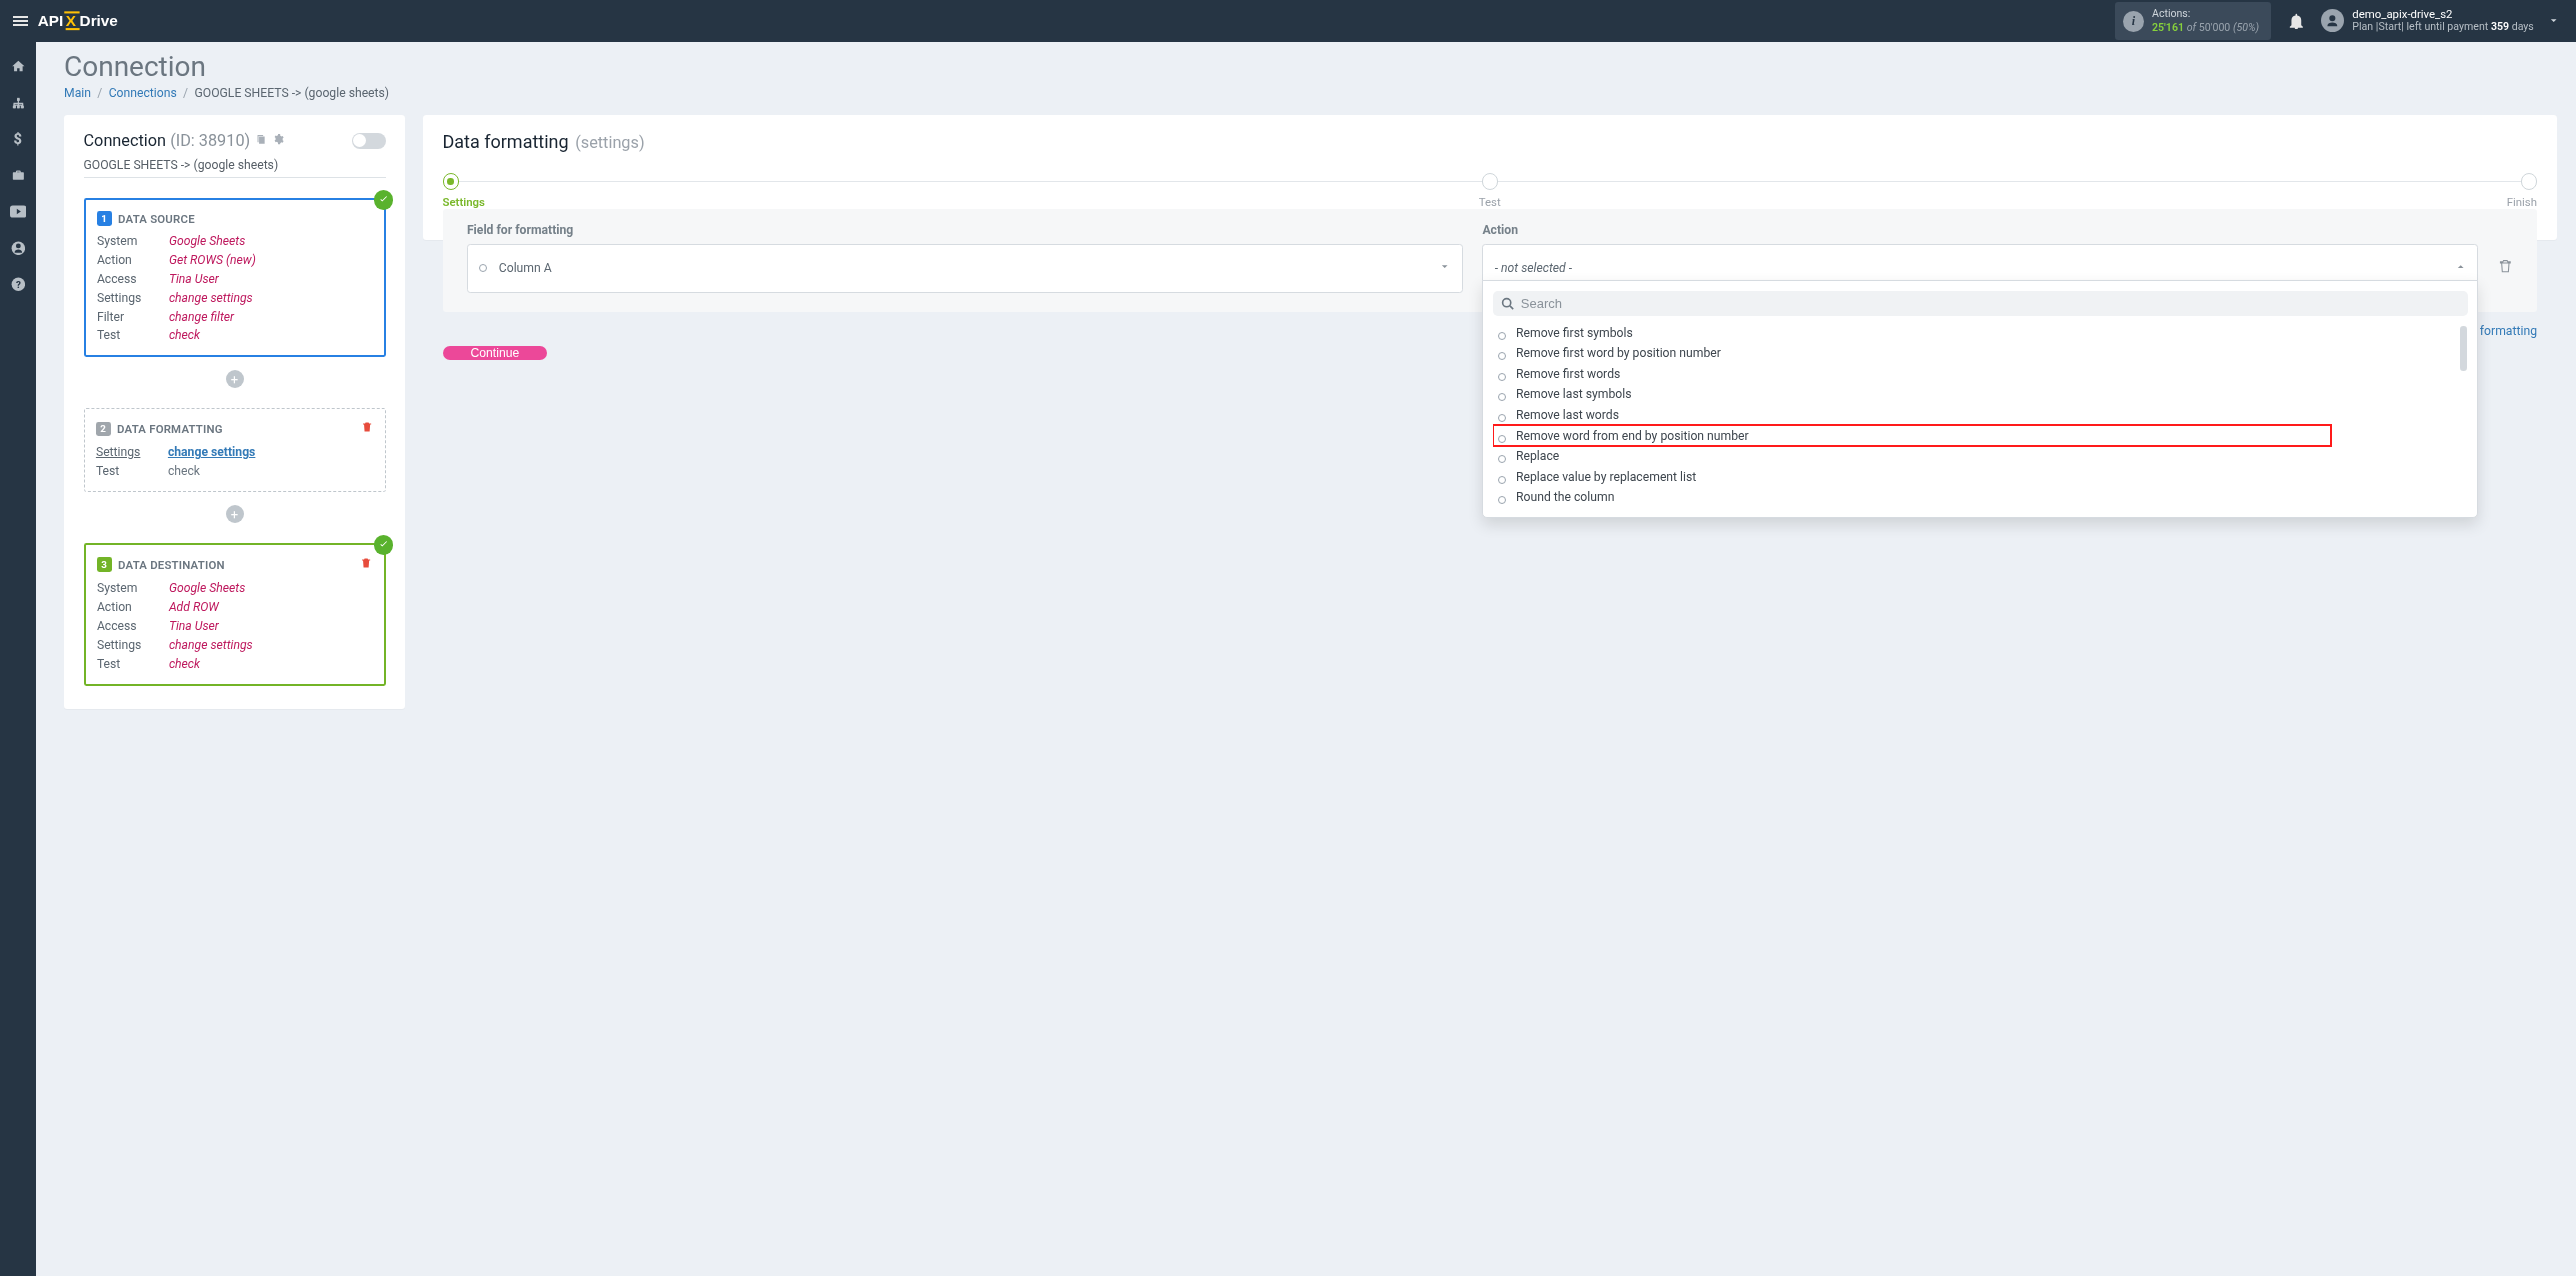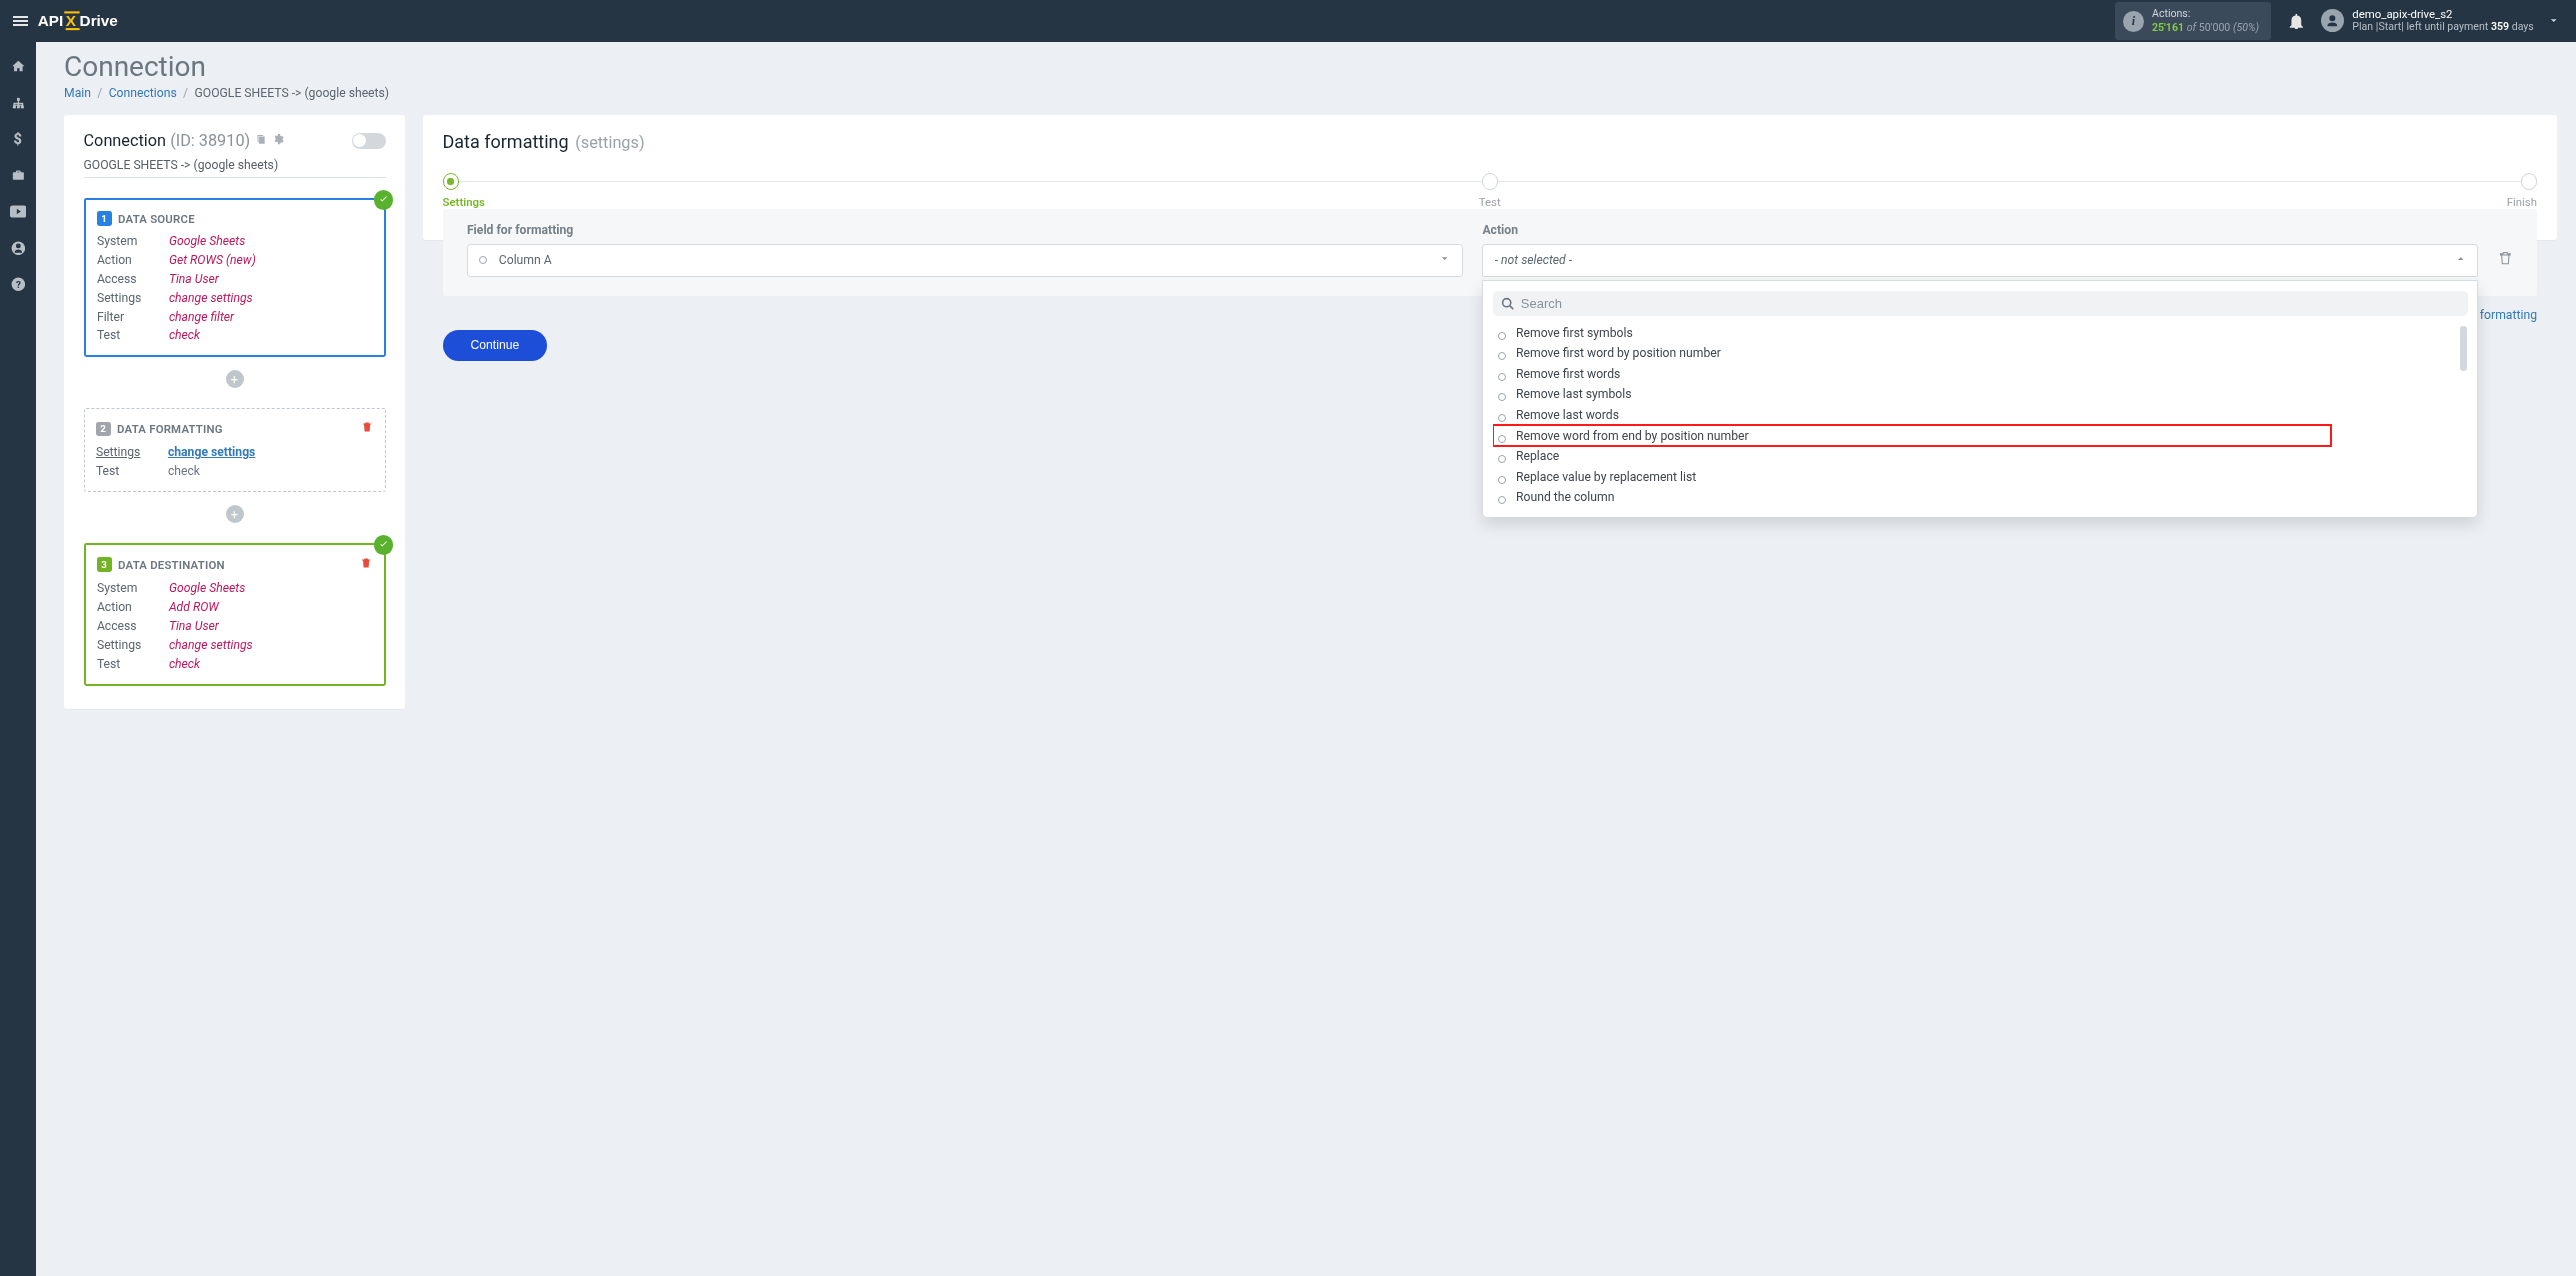--- a/index.html
+++ b/index.html
@@ -94,40 +94,40 @@
 .stop.active .dot { border-color: #7ab82b; }
 .stop.active .dot .inner { width: 6.5px; height: 6.5px; border-radius: 50%; background: #7ab82b; }
 .stop .dot .inner { width: 6.5px; height: 6.5px; border-radius: 50%; background: #cfd6da; }
 .stop:not(.active) .dot .inner { background: transparent; }
 .stop .lbl { margin-top: 4.9px; color: #9ba2aa; font-size: 11.4px; }
 .stop.active .lbl { color: #7ab82b; font-weight: 600; }
 
 .form-row { background: #f6f7f8; border-radius: 3.3px; padding: 14.7px 24.4px 19.5px; display: flex; gap: 19.5px; align-items: flex-start; position: relative; }
 .form-group { flex: 1; display: flex; flex-direction: column; gap: 6.5px; position: relative; }
 .form-group label { color: #758089; font-size: 12.2px; font-weight: bold; }
-.select-box { height: 33px; border: 0.8px solid #d6dbe0; border-radius: 3.3px; background: #fff; padding: 0 11.4px; display: flex; align-items: center; justify-content: space-between; cursor: pointer; color: #5b6670; }
+.select-box { height: 49px; border: 0.8px solid #d6dbe0; border-radius: 3.3px; background: #fff; padding: 0 11.4px; display: flex; align-items: center; justify-content: space-between; cursor: pointer; color: #5b6670; }
 .select-box.open { border-radius: 3.3px 3.3px 0 0; font-style: italic; }
 .select-box .radio-mini { width: 8.1px; height: 8.1px; border: 1.2px solid #9aa4ae; border-radius: 50%; margin-right: 11.4px; flex-shrink: 0; }
 .select-box .chev { color: #8a929a; }
 .trash-side { color: #8a929a; align-self: center; margin-top: 19.5px; cursor: pointer; }
 
 
 .dropdown { position: absolute; top: 57px; left: 0; right: 0; background: #fff; border: 0.8px solid #d6dbe0; border-radius: 0 0 4.9px 4.9px; box-shadow: 0 6.5px 14.7px rgba(0,0,0,.12); padding: 9.8px; z-index: 30; }
 .dd-search { display: flex; align-items: center; gap: 6.5px; background: #f0f2f4; border-radius: 4.9px; padding: 4.9px 8.1px; margin-bottom: 6.5px; }
 .dd-search input { border: none; background: transparent; outline: none; flex: 1; font-size: 13px; color: #444; }
 .dd-search input::placeholder { color: #8a929a; }
 .dd-list { max-height: 187px; overflow-y: auto; position: relative; }
 .dd-scroll-thumb { position: absolute; right: 0.8px; top: 4.1px; width: 6.5px; height: 45px; background: #d3d8dd; border-radius: 3.3px; }
 .dd-item { display: flex; align-items: flex-end; gap: 9.8px; padding: 3.3px 4.9px; cursor: pointer; color: #3e464e; font-size: 12.2px; }
 .dd-item .r { width: 8.1px; height: 8.1px; border: 1.2px solid #9aa4ae; border-radius: 50%; flex-shrink: 0; }
 .dd-item.highlight { outline: 2.4px solid #ff1a1a; outline-offset: -1.6px; width: 86%;}
 
 .add-link { display: block; text-align: right; color: #337ab7; text-decoration: none; margin-top: 11.4px; font-size: 12.2px; }
 
-.continue-btn { margin-top: 8.1px; display: inline-block; background: #1d4ed8; color: #fff; border: none; border-radius: 18px; height: 31px; padding: 0 28px; font-size: 12.2px; cursor: pointer; }
+.continue-btn { margin-top: 8.1px; display: inline-block; background: #ec4899; color: #fff; border: none; border-radius: 18px; height: 14px; padding: 0 28px; font-size: 12.2px; cursor: pointer; }
 </style>
 </head>
 <body>
 
 <div class="topbar">
   <div class="hamburger">
       <span></span>
       <span></span>
       <span></span>
     </div>

